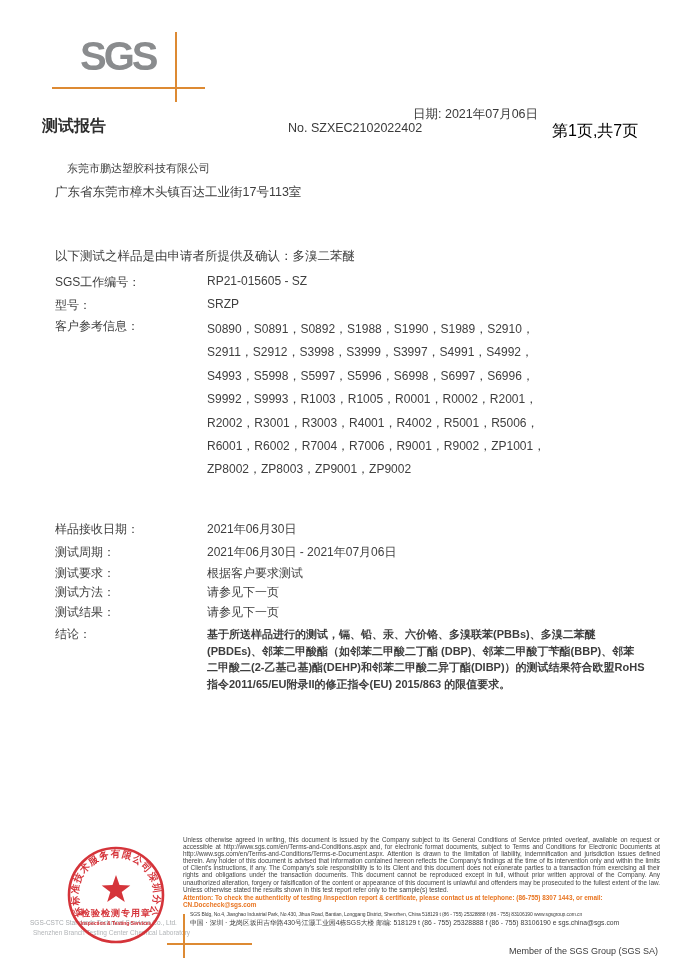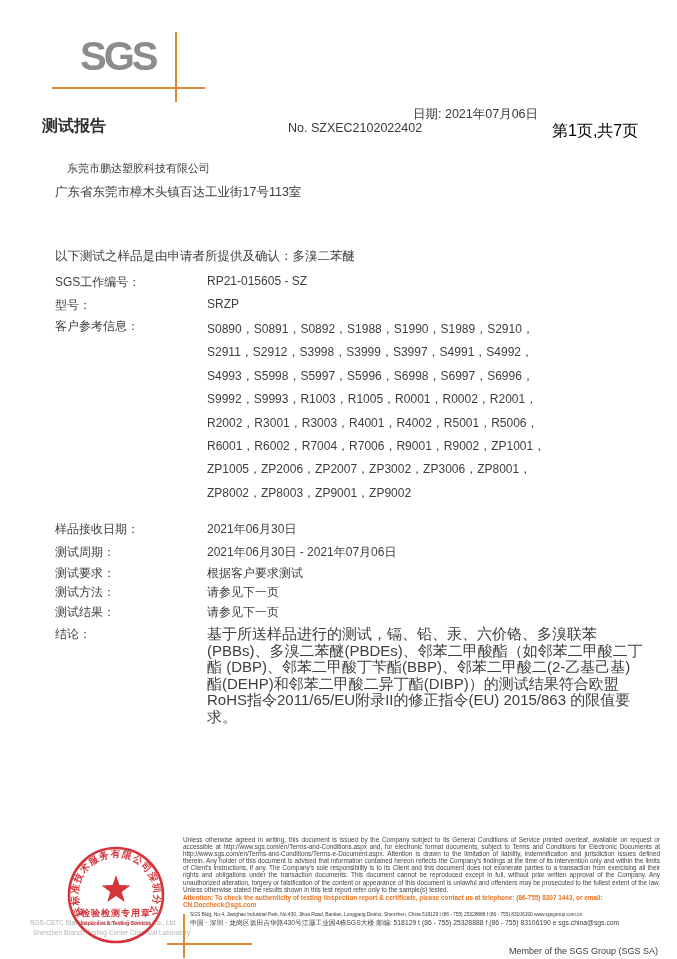--- a/index.html
+++ b/index.html
@@ -20,21 +20,21 @@
   
   .app-name{position:absolute;left:67px;top:161px;font-size:11px;}
   .app-addr{position:absolute;left:55px;top:184px;font-size:12.5px;}
   .sample-stmt{position:absolute;left:55px;top:248px;font-size:12.5px;}
   
   .frow{position:absolute;left:55px;width:600px;font-size:12px;color:#3e3e3e;}
   .frow .lbl{position:absolute;left:0;top:0;white-space:nowrap;}
   .frow .val{position:absolute;left:152px;top:0;white-space:nowrap;}
   .ref-lines .val{white-space:normal;width:440px;}
   .ref-line{line-height:23.4px;white-space:nowrap;}
-  .conclusion .val{white-space:normal;width:438px;font-size:15px;line-height:16.6px;}
+  .conclusion .val{white-space:normal;width:438px;font-size:11px;line-height:16.6px;font-weight:bold;}
   
   .stamp{position:absolute;left:64px;top:843px;opacity:.92;}
   
   .company-l1{position:absolute;left:30px;top:919px;font-size:6.5px;color:#a8abae;white-space:nowrap;}
   .company-l2{position:absolute;left:33px;top:929px;font-size:6.5px;color:#b2b5b8;white-space:nowrap;}
   .footer-col{position:absolute;left:183px;top:836px;width:477px;}
   .legal{margin:0;font-size:6.4px;line-height:7.1px;text-align:justify;color:#454545;}
   .attention{margin:1px 0 0 0;font-size:6.4px;line-height:7.2px;color:#e87420;font-weight:700;}
   .addr-block{margin-top:3px;padding-left:7px;}
   .addr-en{font-size:5px;line-height:6.8px;letter-spacing:-.1px;color:#3e3e3e;white-space:nowrap;}
@@ -72,21 +72,20 @@
   </div>
   <div class="frow ref-lines" style="top:318px">
     <span class="lbl">客户参考信息：</span>
     <span class="val">
       <div class="ref-line">S0890，S0891，S0892，S1988，S1990，S1989，S2910，</div>
       <div class="ref-line">S2911，S2912，S3998，S3999，S3997，S4991，S4992，</div>
       <div class="ref-line">S4993，S5998，S5997，S5996，S6998，S6997，S6996，</div>
       <div class="ref-line">S9992，S9993，R1003，R1005，R0001，R0002，R2001，</div>
       <div class="ref-line">R2002，R3001，R3003，R4001，R4002，R5001，R5006，</div>
       <div class="ref-line">R6001，R6002，R7004，R7006，R9001，R9002，ZP1001，</div>
-      <div class="ref-line">ZP1005，ZP2006，ZP2007，ZP3002，ZP3006，ZP8001，</div>
       <div class="ref-line">ZP8002，ZP8003，ZP9001，ZP9002</div>
     </span>
   </div>
   <div class="frow" style="top:521px">
     <span class="lbl">样品接收日期：</span>
     <span class="val">2021年06月30日</span>
   </div>
   <div class="frow" style="top:544px">
     <span class="lbl">测试周期：</span>
     <span class="val">2021年06月30日 - 2021年07月06日</span>

